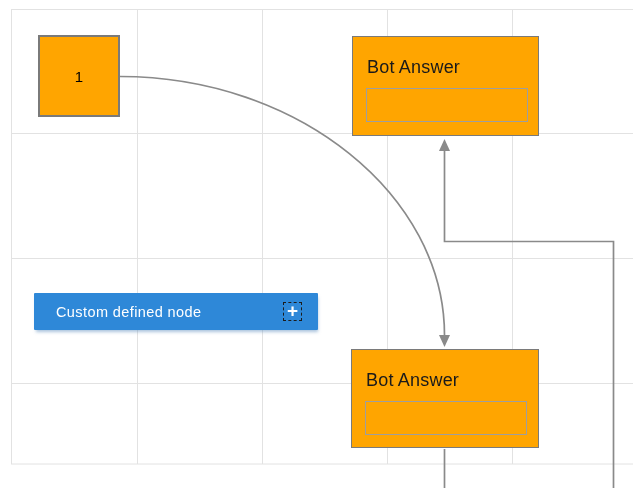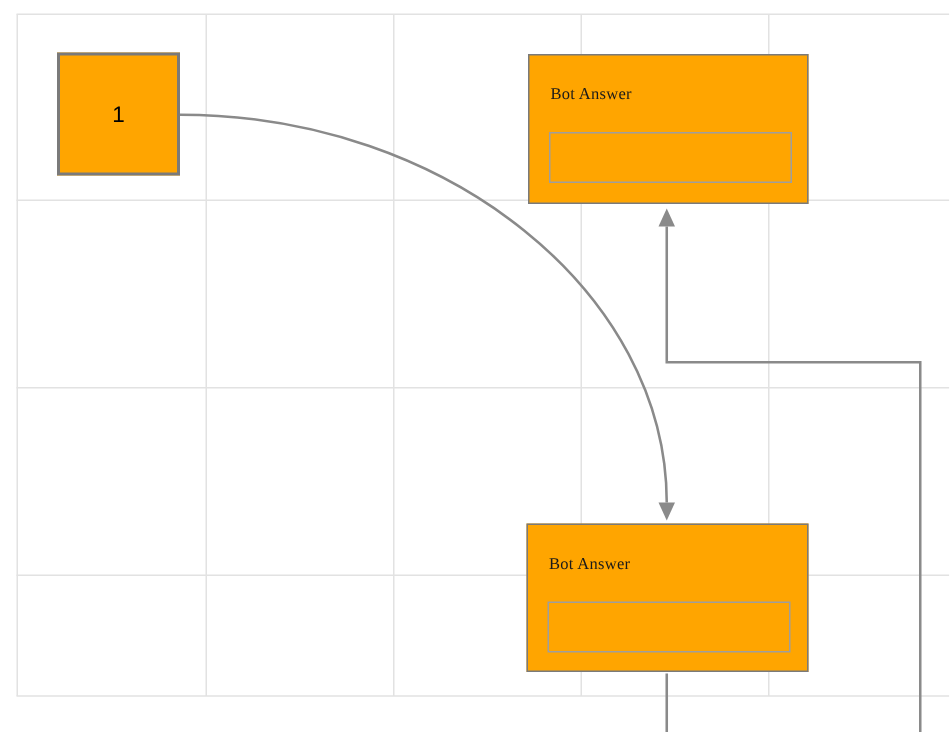--- a/index.html
+++ b/index.html
@@ -47,24 +47,23 @@
     display: flex;
     align-items: center;
     justify-content: center;
     font-size: 15px;
     color: #000;
   }
   .bot-top    { left: 352px; top: 36px;  width: 187px; height: 100px; }
   .bot-bottom { left: 351px; top: 349px; width: 188px; height: 99px;  }
   .node-title {
     margin: 20px 0 0 14px;
-    font-size: 11px;
+    font-size: 18px;
     letter-spacing: 0.2px;
     color: var(--node-text, #1a1a1a);
-    font-family: Liberation Serif, serif;
   }
   .node-field {
     position: absolute;
     left: 13px; top: 51px;
     width: 160px; height: 32px;
     border: 1px solid var(--field-border, #9e9e9e);
     background: transparent;
   }
   .custom-node {
     position: absolute;
@@ -140,14 +139,18 @@
   <div class="node bot-top">
     <div class="node-title">Bot Answer</div>
     <div class="node-field"></div>
   </div>
 
   <div class="node bot-bottom">
     <div class="node-title">Bot Answer</div>
     <div class="node-field"></div>
   </div>
 
+  <div class="custom-node">
+    <span class="custom-node-label">Custom defined node</span>
+    <span class="add-box">+</span>
+  </div>
 
 </div>
 
 </body></html>

